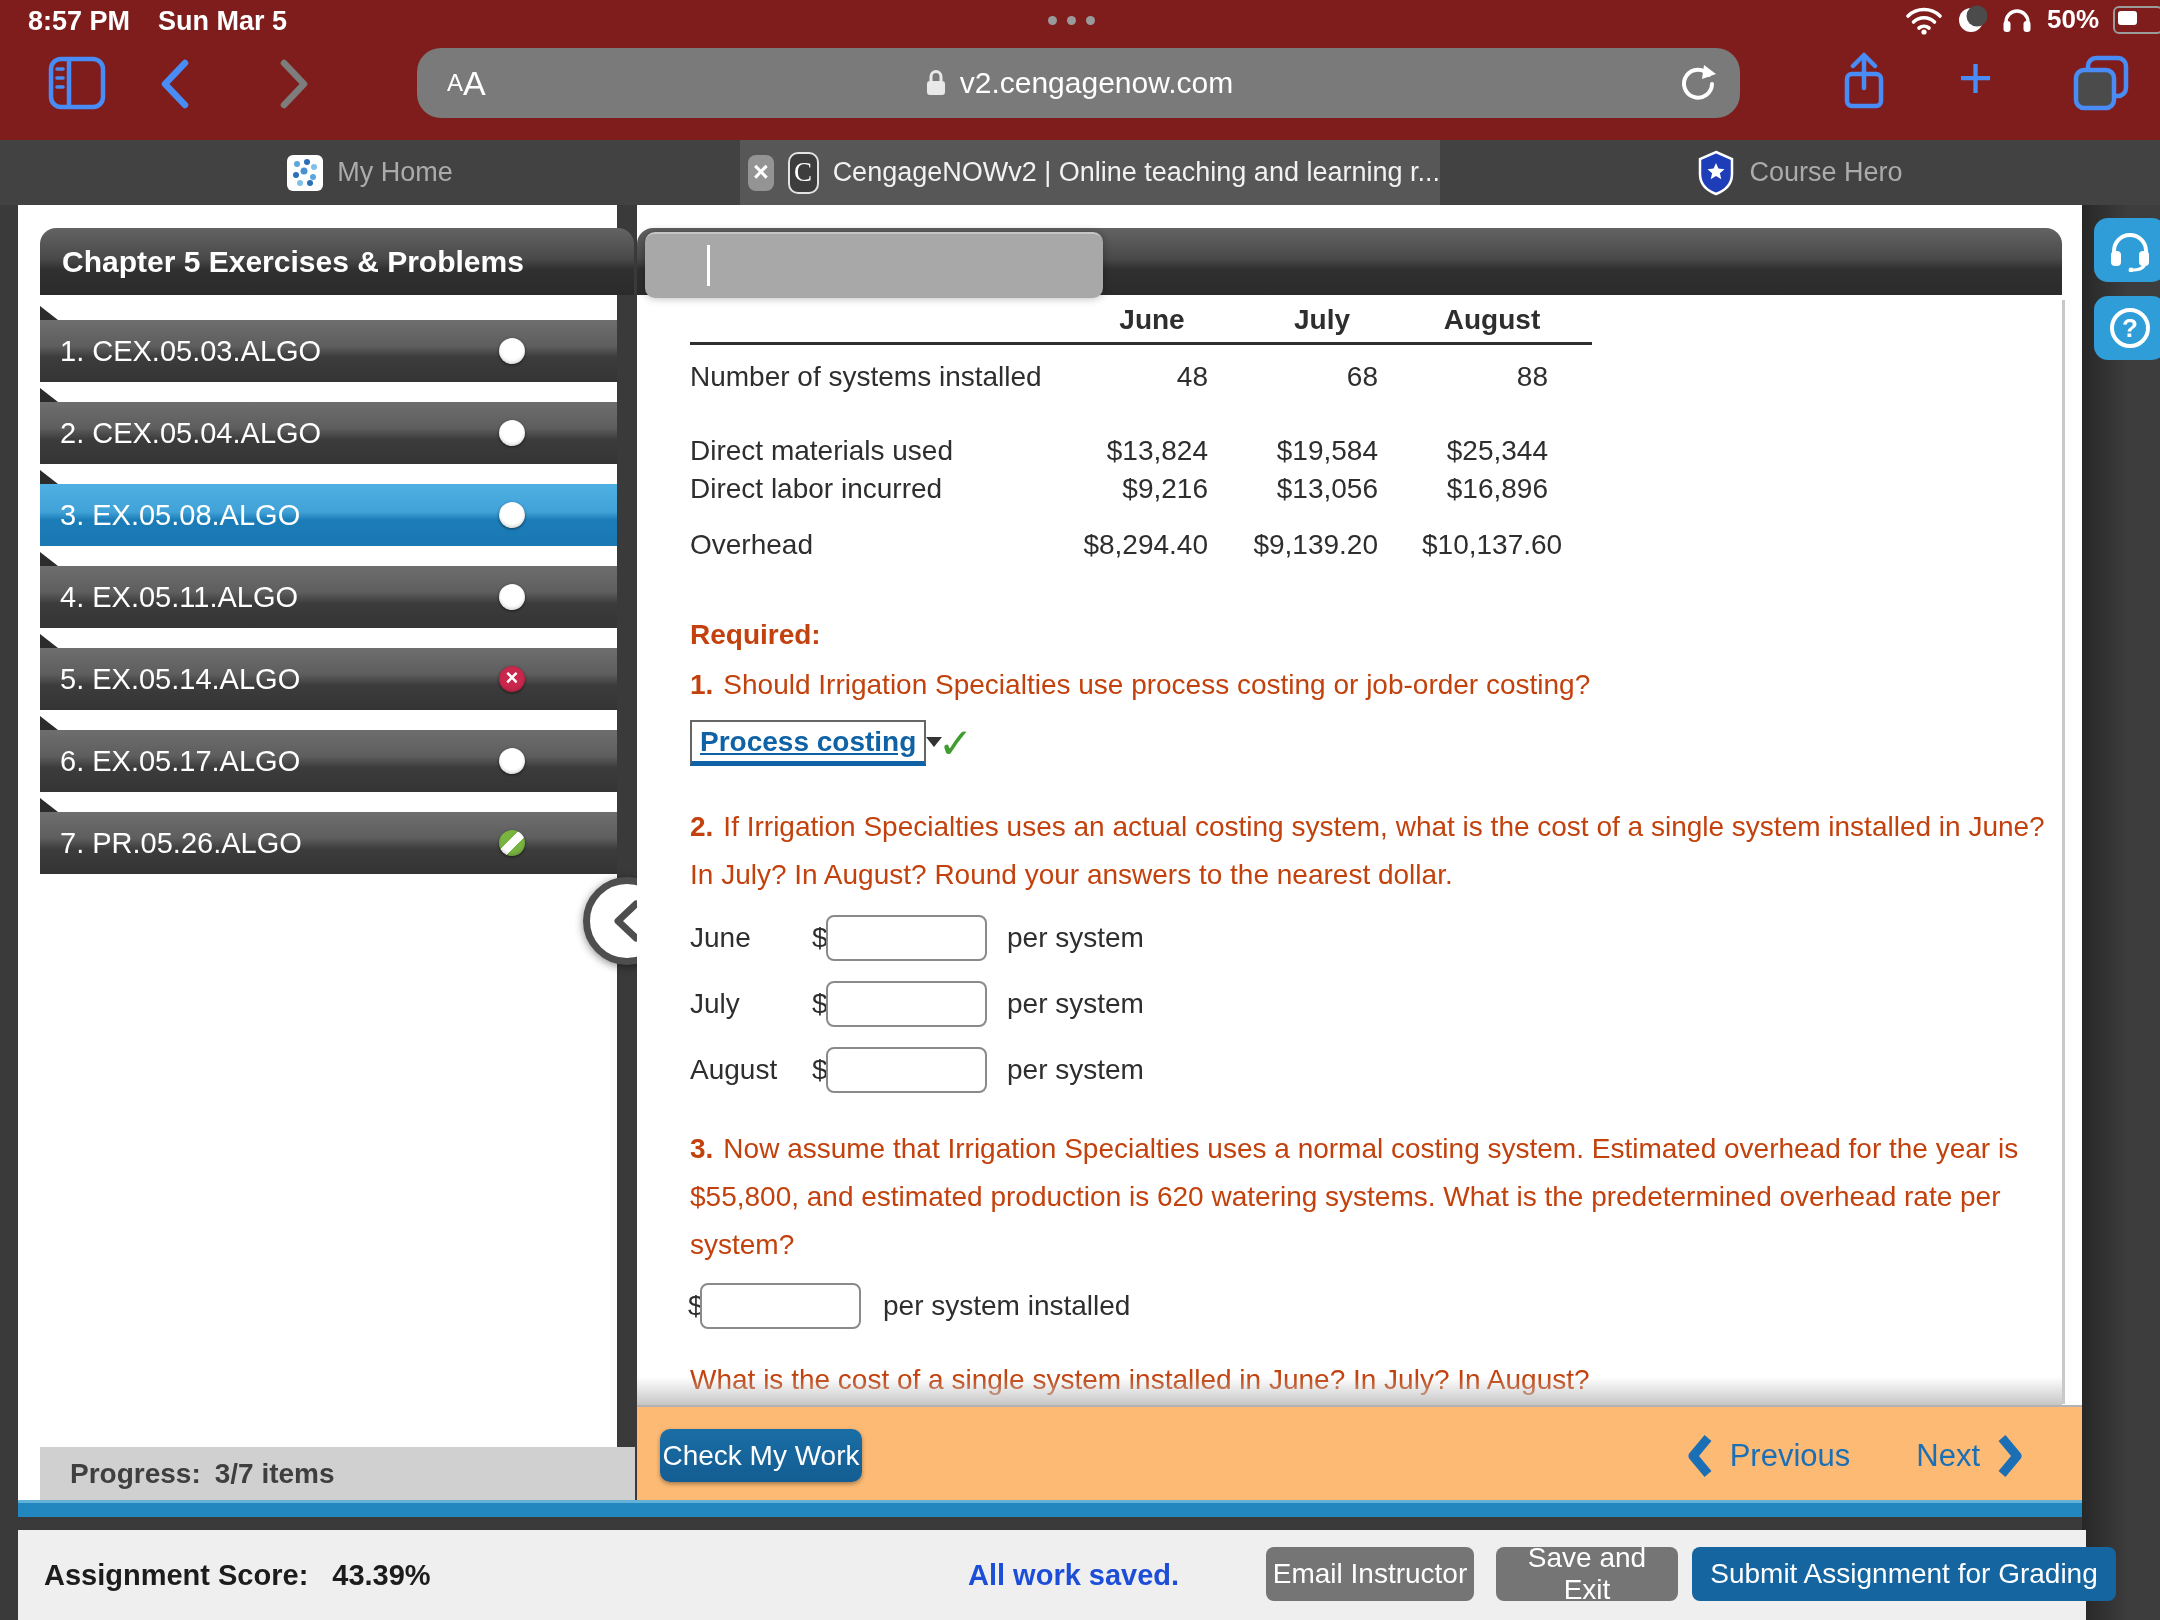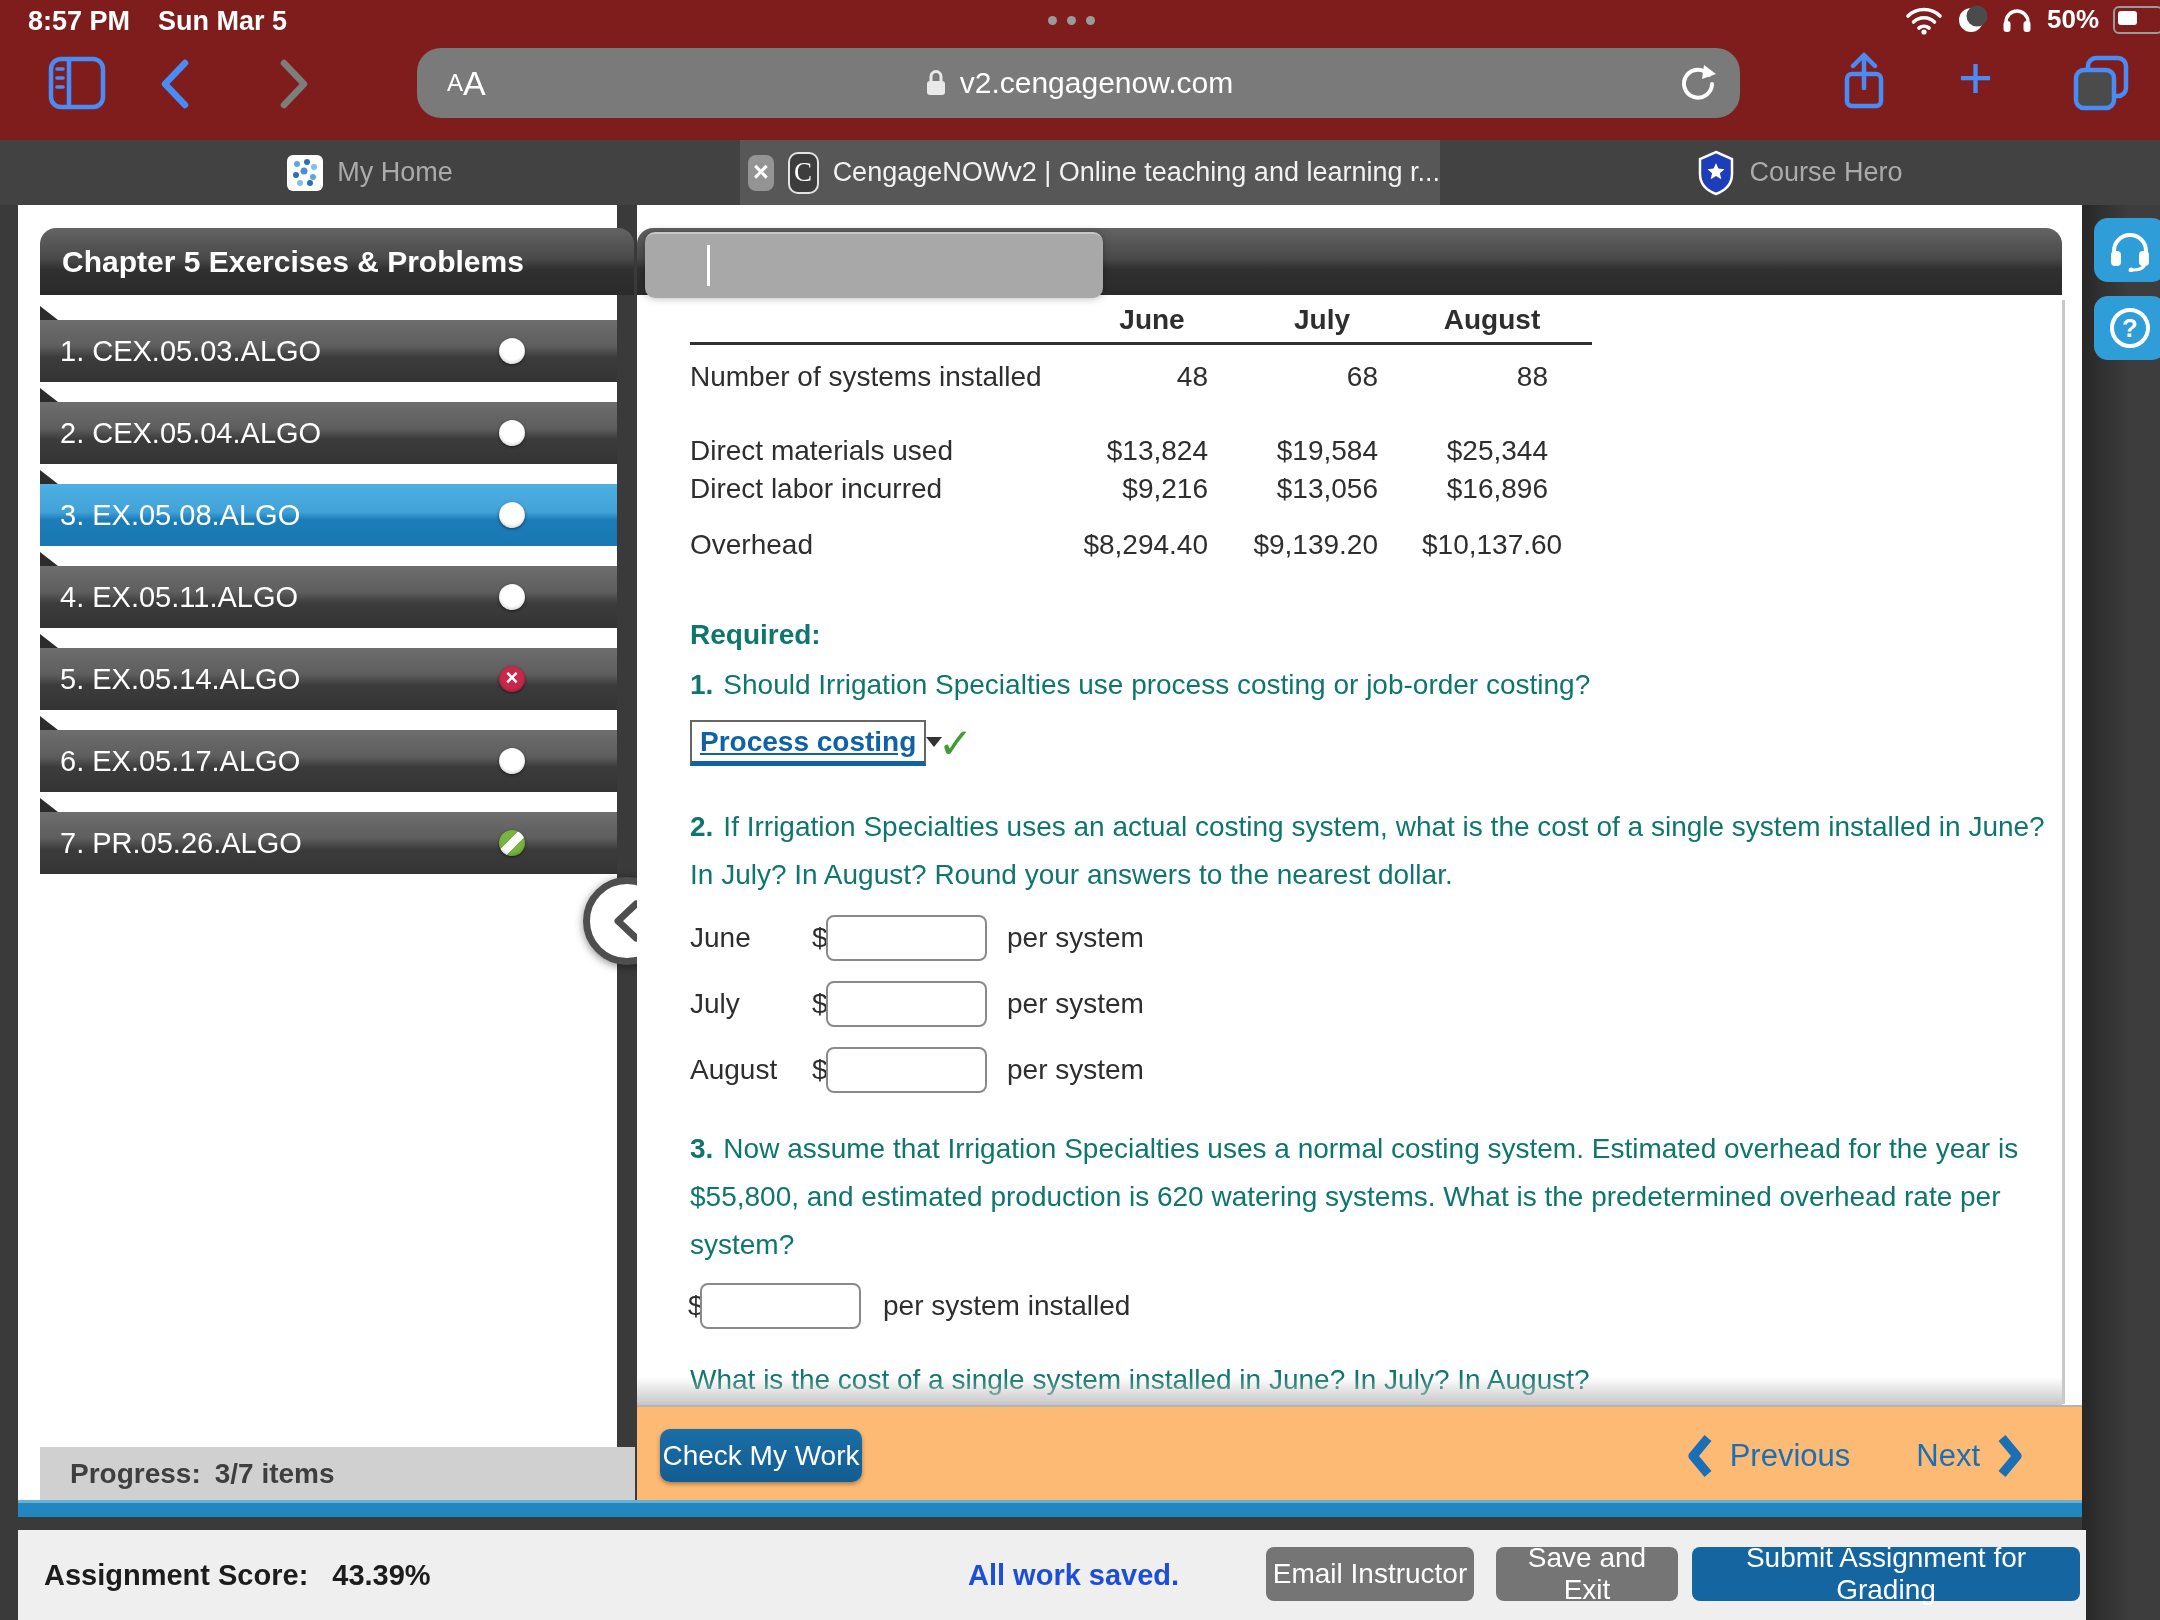--- a/index.html
+++ b/index.html
@@ -62,21 +62,21 @@
   #redacted .caret{position:absolute;left:62px;top:11px;width:3px;height:41px;background:#fff;}
   #scroll-line{position:absolute;left:1425px;top:95px;width:3px;height:1104px;background:#c9c9c9;}
 
   .trow{position:absolute;left:53px;width:902px;height:40px;display:flex;align-items:center;
         font-size:28px;color:#2e2e2e;}
   .tl{width:392px;}
   .tv{width:170px;text-align:right;padding-right:44px;box-sizing:border-box;}
   .th{width:170px;text-align:center;padding-right:30px;box-sizing:border-box;font-weight:700;}
   #t-hr{position:absolute;left:53px;top:137px;width:902px;height:3px;background:#2f2f2f;}
 
-  .qtext{position:absolute;left:53px;height:44px;font-size:28px;color:#0f766e;white-space:nowrap;display:flex;align-items:center;}
+  .qtext{position:absolute;left:53px;height:44px;font-size:28px;color:#c2410c;white-space:nowrap;display:flex;align-items:center;}
   .qnum{font-weight:700;margin-right:10px;}
   #dropdown{position:absolute;left:53px;top:515px;width:236px;height:46px;box-sizing:border-box;cursor:pointer;
             border:2px solid #666;border-bottom:5px solid #0f62a5;background:#fff;
             display:flex;align-items:center;padding-left:8px;}
   #dropdown .val{color:#0f62a5;font-weight:700;font-size:28px;text-decoration:underline;white-space:nowrap;}
   #dropdown .caret{margin-left:10px;width:0;height:0;border-left:8px solid transparent;border-right:8px solid transparent;border-top:10px solid #333;}
   .greencheck{position:absolute;left:301px;top:515px;height:46px;display:flex;align-items:center;
               color:#3f9e2f;font-size:42px;font-weight:700;}
   .ansrow{position:absolute;left:53px;width:820px;height:46px;display:flex;align-items:center;font-size:28px;color:#2e2e2e;}
   .ansrow .lbl{width:122px;}
@@ -417,15 +417,15 @@
   </div>
 
   <div id="footer">
     <div class="score">
       <span>Assignment Score:</span>
       <span>43.39%</span>
     </div>
     <div id="saved">All work saved.</div>
     <button class="fbtn gray" style="left:1248px;width:208px;">Email Instructor</button>
     <button class="fbtn gray" style="left:1478px;width:182px;">Save and Exit</button>
-    <button class="fbtn blue" style="left:1674px;width:388px;">Submit Assignment for Grading</button>
+    <button class="fbtn blue" style="left:1674px;width:424px;">Submit Assignment for Grading</button>
   </div>
 </div>
 
 </body></html>

